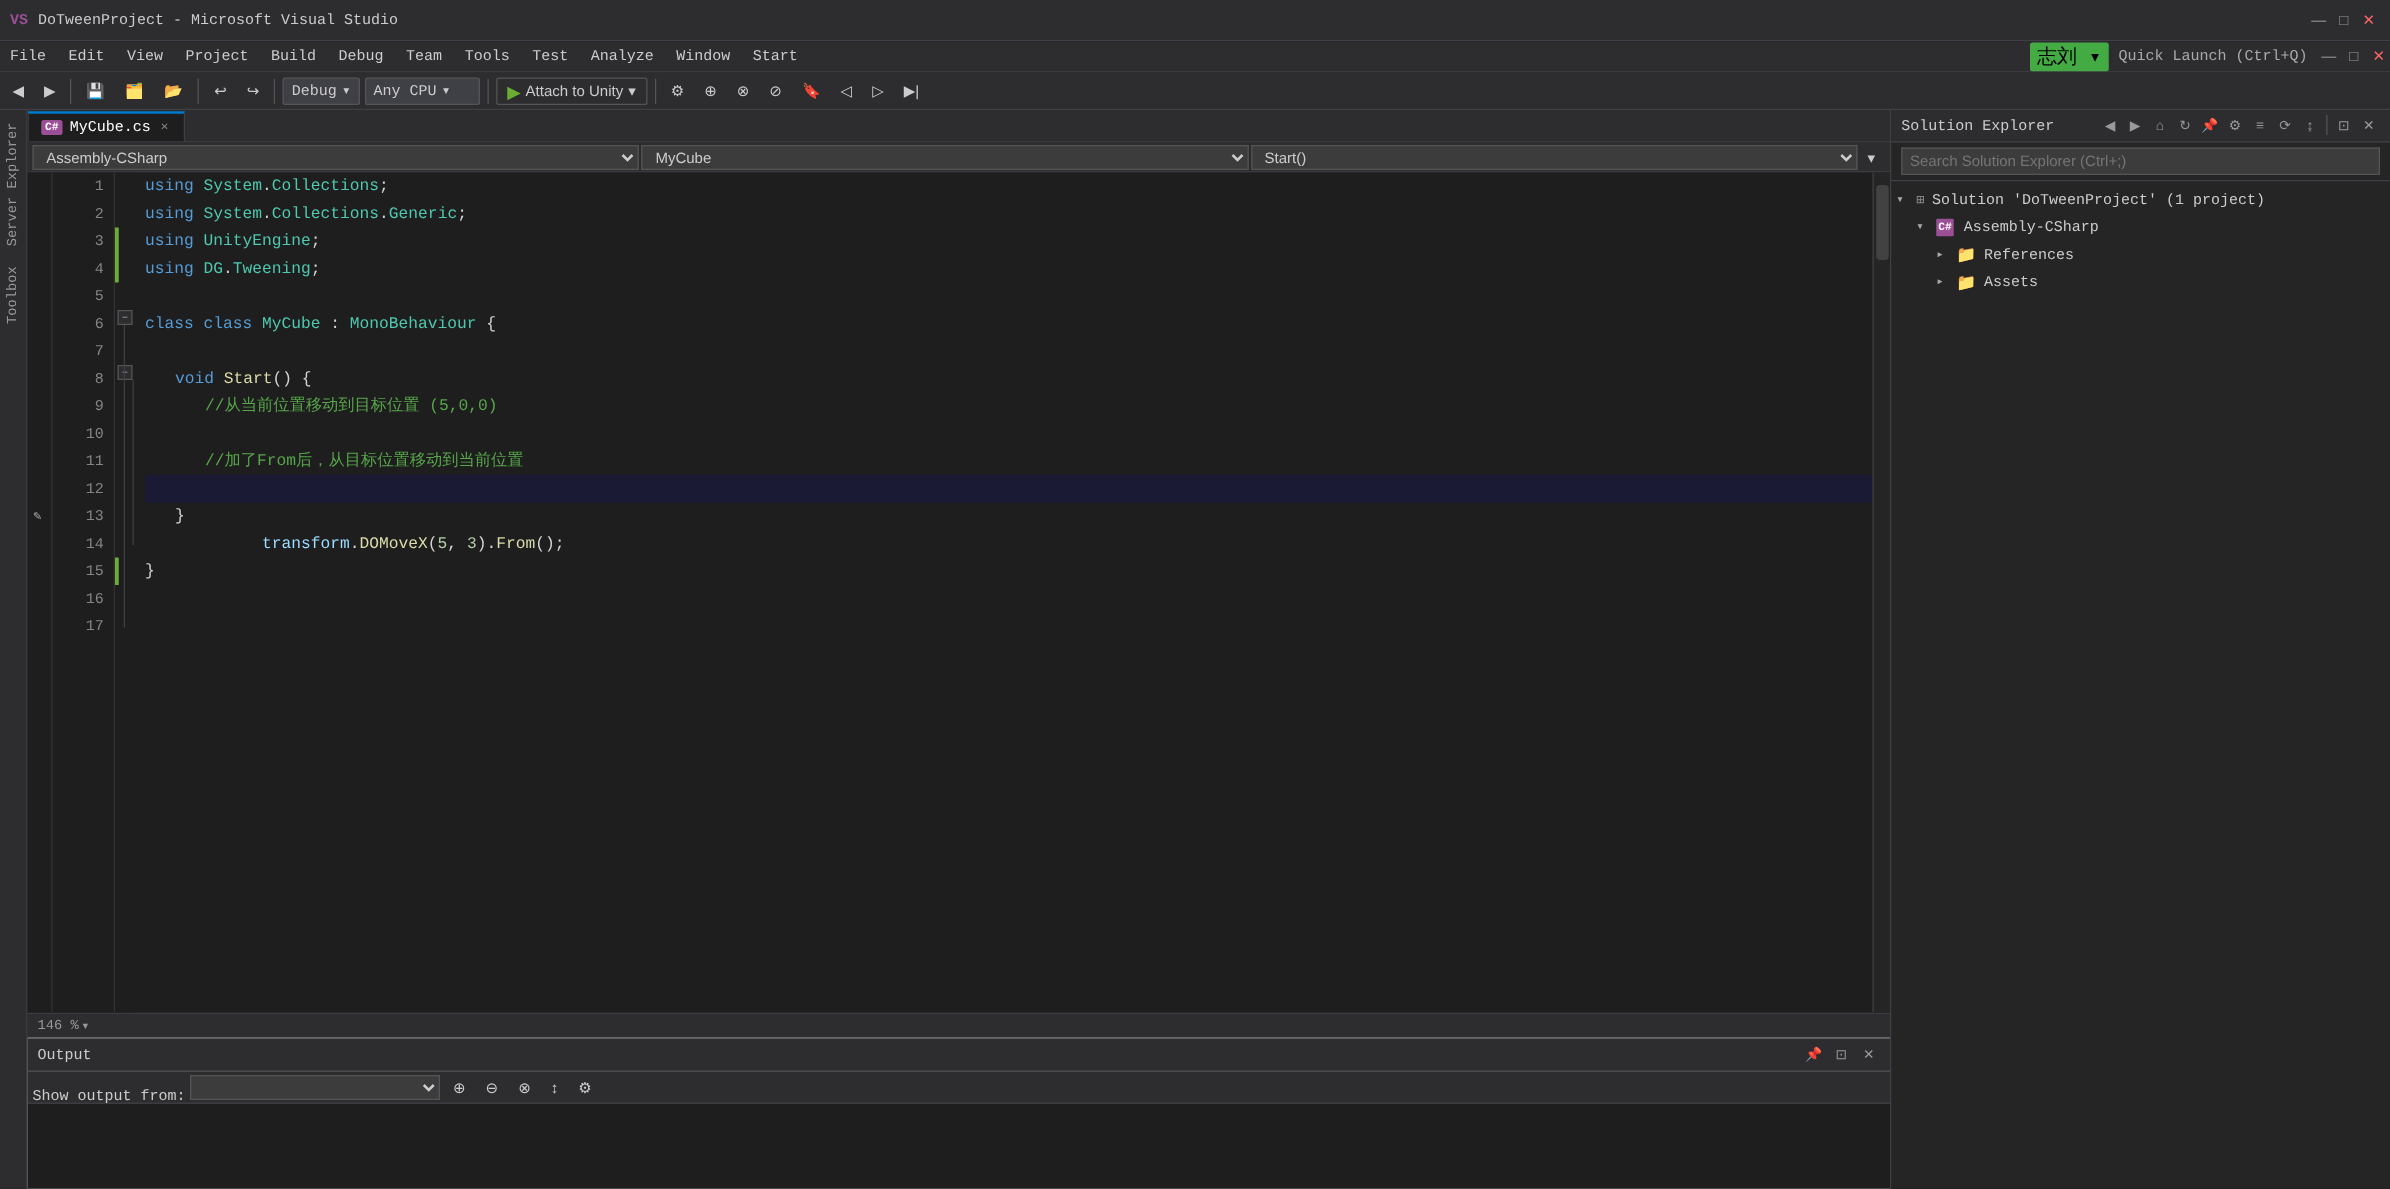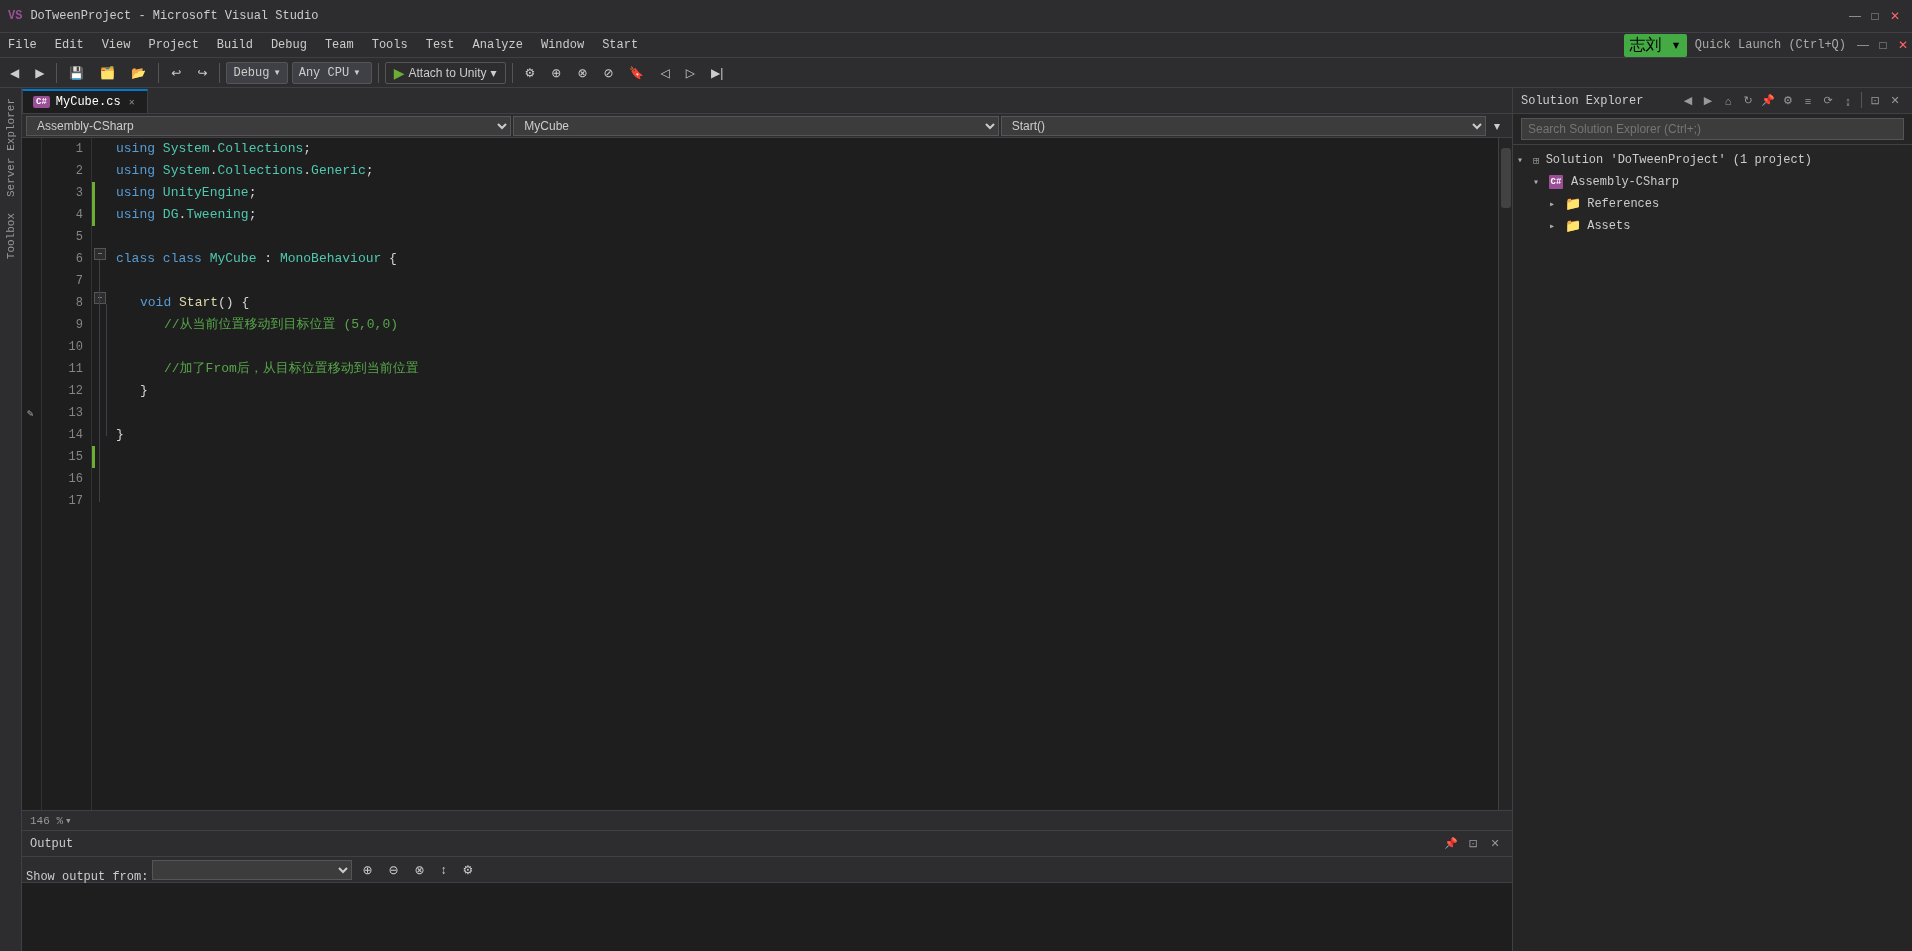--- a/index.html
+++ b/index.html
@@ -490,21 +490,21 @@
   <button class="toolbar-btn">🗂️</button>
   <button class="toolbar-btn">📂</button>
   <div class="toolbar-separator"></div>
   <button class="toolbar-btn">↩</button>
   <button class="toolbar-btn">↪</button>
   <div class="toolbar-separator"></div>
   <div class="toolbar-dropdown">
     <span>Debug</span>
     <span>▾</span>
   </div>
-  <div class="toolbar-dropdown" style="width: 80px;">
+  <div class="toolbar-dropdown" style="width: 92px;">
     <span>Any CPU</span>
     <span>▾</span>
   </div>
   <div class="toolbar-separator"></div>
   <button class="attach-btn">
     <span class="play-icon">▶</span>
     <span>Attach to Unity</span>
     <span>▾</span>
   </button>
   <div class="toolbar-separator"></div>
@@ -634,20 +634,24 @@
           </div>
 
 
           <div class="code-line">&nbsp;</div>
 
           <div class="code-line">
             <span style="display:inline-block; width:48px;"></span>
             <span class="comment">//加了From后，从目标位置移动到当前位置</span>
           </div>
 
+          <div class="code-line active-line" style="background:#1a1a35; display:block; width: calc(100%); padding-left: 0;">
+            <span style="display:inline-block; width:48px;"></span>
+            <span class="prop">transform</span><span>.</span><span class="method">DOMoveX</span><span>(</span><span class="num">5</span><span>, </span><span class="num">3</span><span>).</span><span class="method">From</span><span>();</span>
+          </div>
 
           <div class="code-line">
             <span style="display:inline-block; width:24px;"></span>
             <span>}</span>
           </div>
 
           <div class="code-line">&nbsp;</div>
 
           <div class="code-line">
             <span>}</span>

